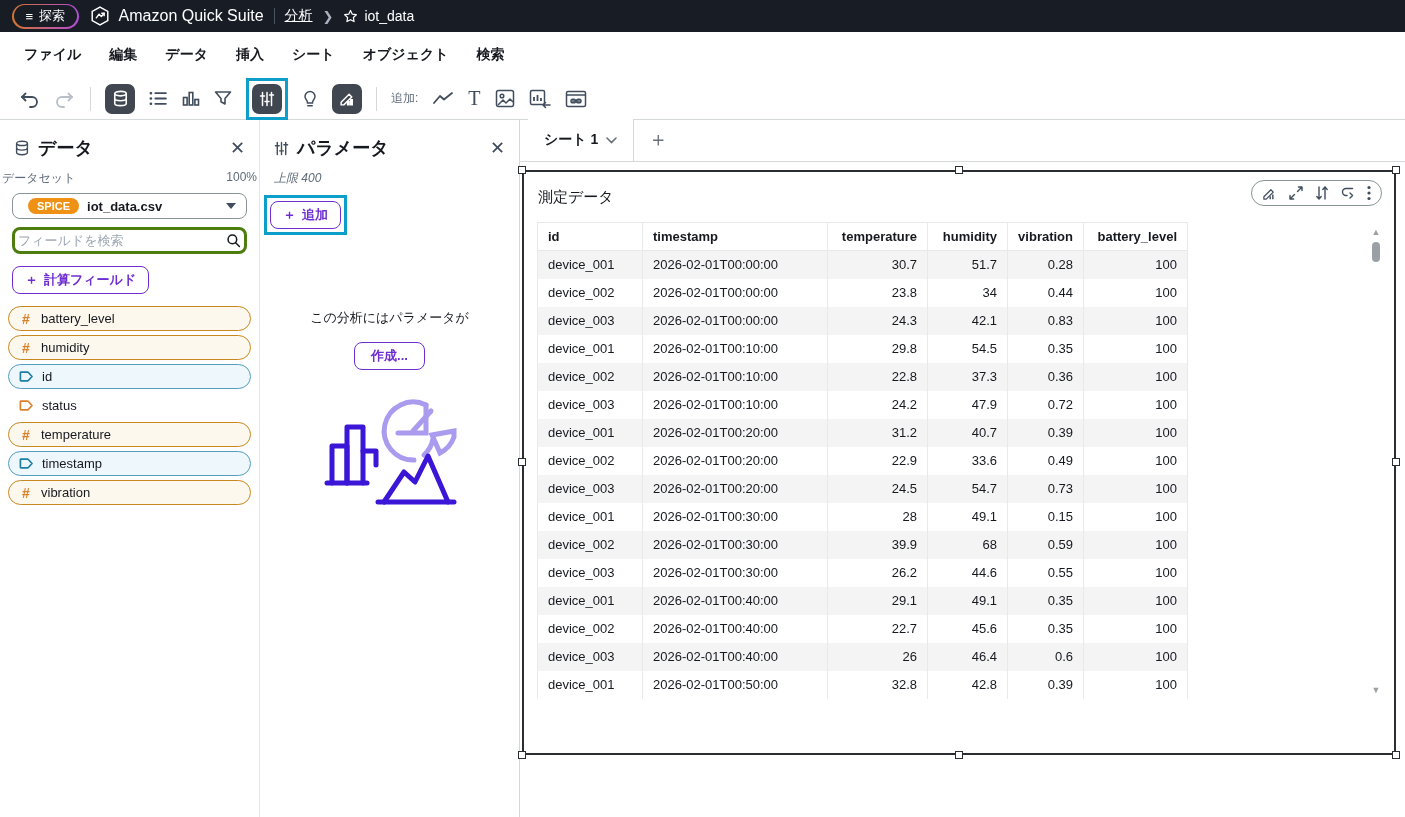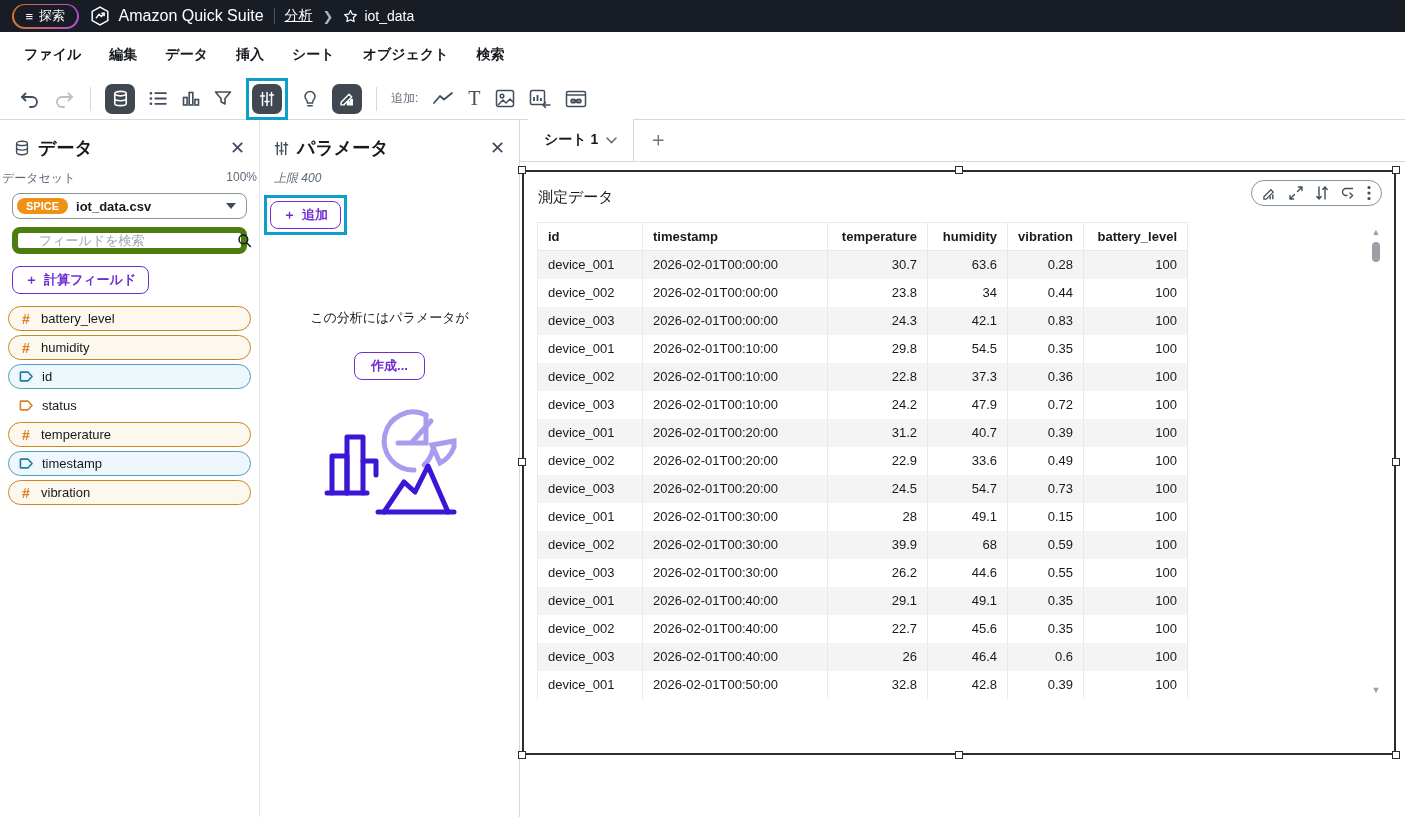--- a/index.html
+++ b/index.html
@@ -37,47 +37,47 @@
   .add-label { font-size:12px; color:#5f6b7a; }
 
   
   .data-panel  { left:0;   top:120px; width:260px; height:697px; border-right:1px solid #e4e7e7; background:#fff; }
   .params-panel{ left:260px; top:120px; width:260px; height:697px; border-right:1px solid #d5d9d9; background:#fff; }
   .panel-head { display:flex; align-items:center; gap:8px; padding:16px 14px 10px 14px; }
   .panel-title { font-size:18px; font-weight:700; flex:1; }
   .panel-close { font-size:18px; color:#414d5c; cursor:pointer; line-height:1; }
   .ds-row { display:flex; justify-content:space-between; padding:0 2px; font-size:12px; color:#5f6b7a; margin-bottom:6px; }
   .select-box { margin:0 12px 8px 12px; height:26px; border:1px solid #879596; border-radius:8px;
-    display:flex; align-items:center; gap:8px; padding:0 10px 0 4px; cursor:pointer; background:#fff; }
+    display:flex; align-items:center; gap:8px; padding:0 10px 0 15px; cursor:pointer; background:#fff; }
   .spice-badge { background:#ef9114; color:#fff; font-size:11px; font-weight:700;
     padding:2px 9px; border-radius:10px; }
   .ds-name { flex:1; font-size:13px; font-weight:600; }
   .caret-down { width:0; height:0; border-left:5px solid transparent; border-right:5px solid transparent;
     border-top:6px solid #414d5c; }
-  .search-box { margin:0 12px 10px 12px; height:27px; border:6px solid #4d7c0f; border-radius:8px;
-    display:flex; align-items:center; padding:0 21px; gap:22px; background:#fff; }
+  .search-box { margin:0 12px 10px 12px; height:27px; border:3px solid #4d7c0f; border-radius:8px;
+    display:flex; align-items:center; padding:0 3px; gap:22px; background:#fff; }
   .search-box input { border:none; outline:none; flex:1; font-size:13px; color:#16191f;
     font-family:inherit; background:transparent; }
   .search-box input::placeholder { color:#9aa5b1; }
   .purple-btn { display:inline-flex; align-items:center; gap:6px; border:1px solid #6f2fd0; color:#6f2fd0;
     background:#fff; border-radius:8px; font-size:13px; font-weight:600; padding:4px 12px; cursor:pointer;
     font-family:inherit; }
   .calc-btn { margin:2px 12px 10px 12px; }
   .field-list { display:flex; flex-direction:column; gap:4px; padding:2px 8px; }
   .field-pill { display:flex; align-items:center; gap:8px; height:25px; padding:0 10px;
     border-radius:13px; font-size:13px; cursor:pointer; border:1px solid transparent; }
   .field-pill.numeric { border-color:#c8881f; background:#fdf8ee; }
   .field-pill.string-used { border-color:#539dbd; background:#eef7fb; }
   .num-glyph { color:#d9822b; font-weight:700; font-size:14px; width:14px; text-align:center; }
 
   
   .limit-label { padding:0 14px; font-size:12px; color:#5f6b7a;font-style:italic; }
   .params-hl { margin:8px 0 0 4px; }
   .empty-wrap { text-align:center; margin-top:72px; font-size:13px; line-height:1.65; color:#16191f; }
-  .create-btn { margin-top:24px; padding:4px 16px; }
+  .create-btn { margin-top:14px; padding:4px 16px; }
   .illus-wrap { display:flex; justify-content:center; margin-top:18px; }
 
   
   .canvas { left:520px; top:120px; width:885px; height:697px; background:#fff; }
   .tabbar { position:absolute; left:0; top:0; width:885px; height:42px; border-bottom:1px solid #d5d9d9;
     display:flex; align-items:flex-end; }
   .sheet-tab { height:42px; background:#fff; border-right:1px solid #d5d9d9; display:flex;
     align-items:center; gap:8px; padding:0 16px; font-size:14px; font-weight:700; cursor:pointer; margin-left:8px; }
   .tab-plus { font-size:20px; color:#687078; margin-left:14px; cursor:pointer; padding-bottom:8px; }
 
@@ -448,21 +448,21 @@
               <th class="c1">timestamp</th>
               <th class="c2 r">temperature</th>
               <th class="c3 r">humidity</th>
               <th class="c4 r">vibration</th>
               <th class="c5 r">battery_level</th>
             </tr>
             <tr class="odd">
               <td class="c0">device_001</td>
               <td class="c1">2026-02-01T00:00:00</td>
               <td class="c2 r">30.7</td>
-              <td class="c3 r">63.6</td>
+              <td class="c3 r">51.7</td>
               <td class="c4 r">0.28</td>
               <td class="c5 r">100</td>
             </tr>
             <tr class="even">
               <td class="c0">device_002</td>
               <td class="c1">2026-02-01T00:00:00</td>
               <td class="c2 r">23.8</td>
               <td class="c3 r">34</td>
               <td class="c4 r">0.44</td>
               <td class="c5 r">100</td>

